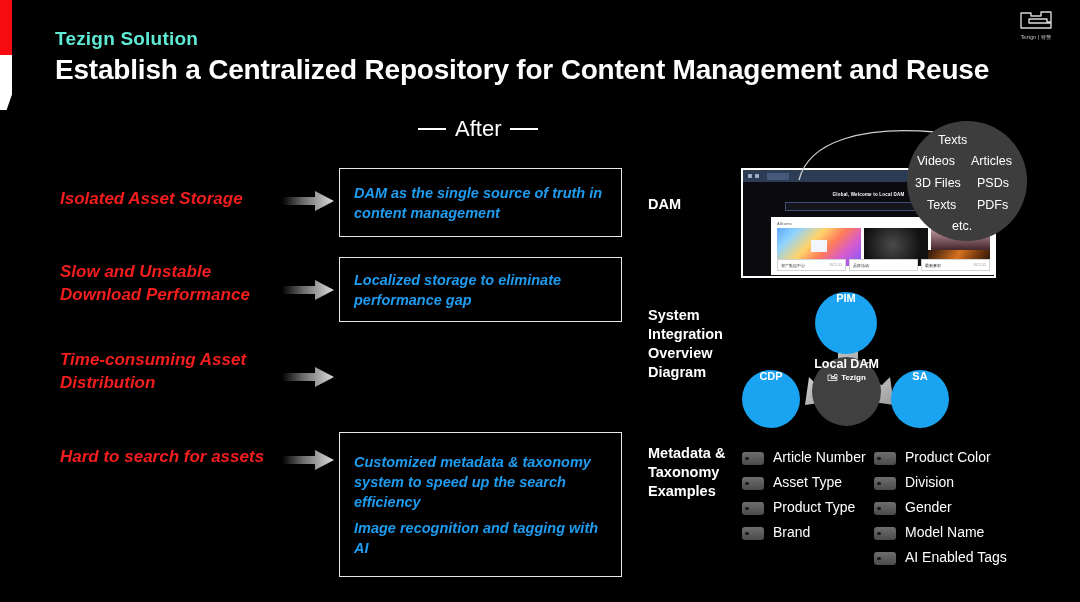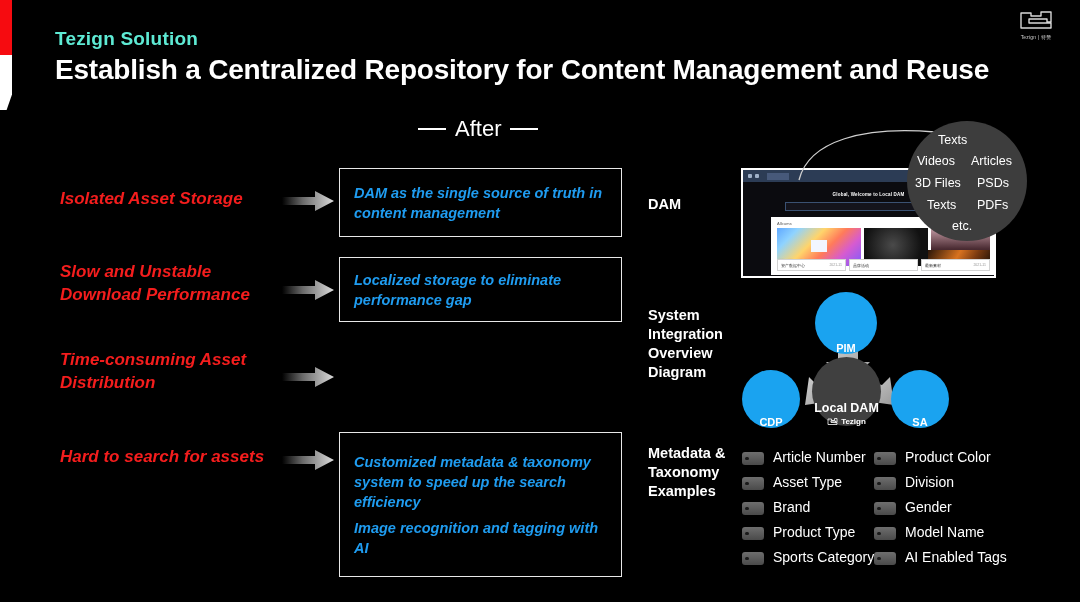--- a/index.html
+++ b/index.html
@@ -199,21 +199,21 @@
   }
   .bubble span {
     position: absolute; color: #ffffff; white-space: nowrap;
     font-size: 12.5px; font-weight: 400;
   }
 
   
   .node {
     position: absolute; border-radius: 50%;
     display: flex; flex-direction: column;
-    align-items: center; justify-content: flex-end;
+    align-items: center; justify-content: flex-start;
     color: #ffffff; font-weight: 600;
   }
   .node-blue  { background: #1aa3f0; }
   .node-green { background: #404040; }
   .node-lbl { font-size: 11px; }
   .node-lbl-big { font-size: 12.5px; }
   .node-brand {
     display: flex; align-items: center; gap: 3px;
     font-size: 8px; font-weight: 700; margin-top: 2px; color: #fff;
   }
@@ -416,30 +416,26 @@
     <div class="meta-row">
       <i class="tagicon"></i>
       <span class="txt">Article Number</span>
     </div>
     <div class="meta-row">
       <i class="tagicon"></i>
       <span class="txt">Asset Type</span>
     </div>
     <div class="meta-row">
       <i class="tagicon"></i>
+      <span class="txt">Product Type</span>
+    </div>
+    <div class="meta-row">
+      <i class="tagicon"></i>
       <span class="txt">Brand</span>
     </div>
-    <div class="meta-row">
-      <i class="tagicon"></i>
-      <span class="txt">Product Type</span>
-    </div>
-    <div class="meta-row">
-      <i class="tagicon"></i>
-      <span class="txt">Sports Category</span>
-    </div>
   </div>
 
   <div class="meta-col" style="left:874px; top:440px">
     <div class="meta-row">
       <i class="tagicon"></i>
       <span class="txt">Product Color</span>
     </div>
     <div class="meta-row">
       <i class="tagicon"></i>
       <span class="txt">Division</span>

